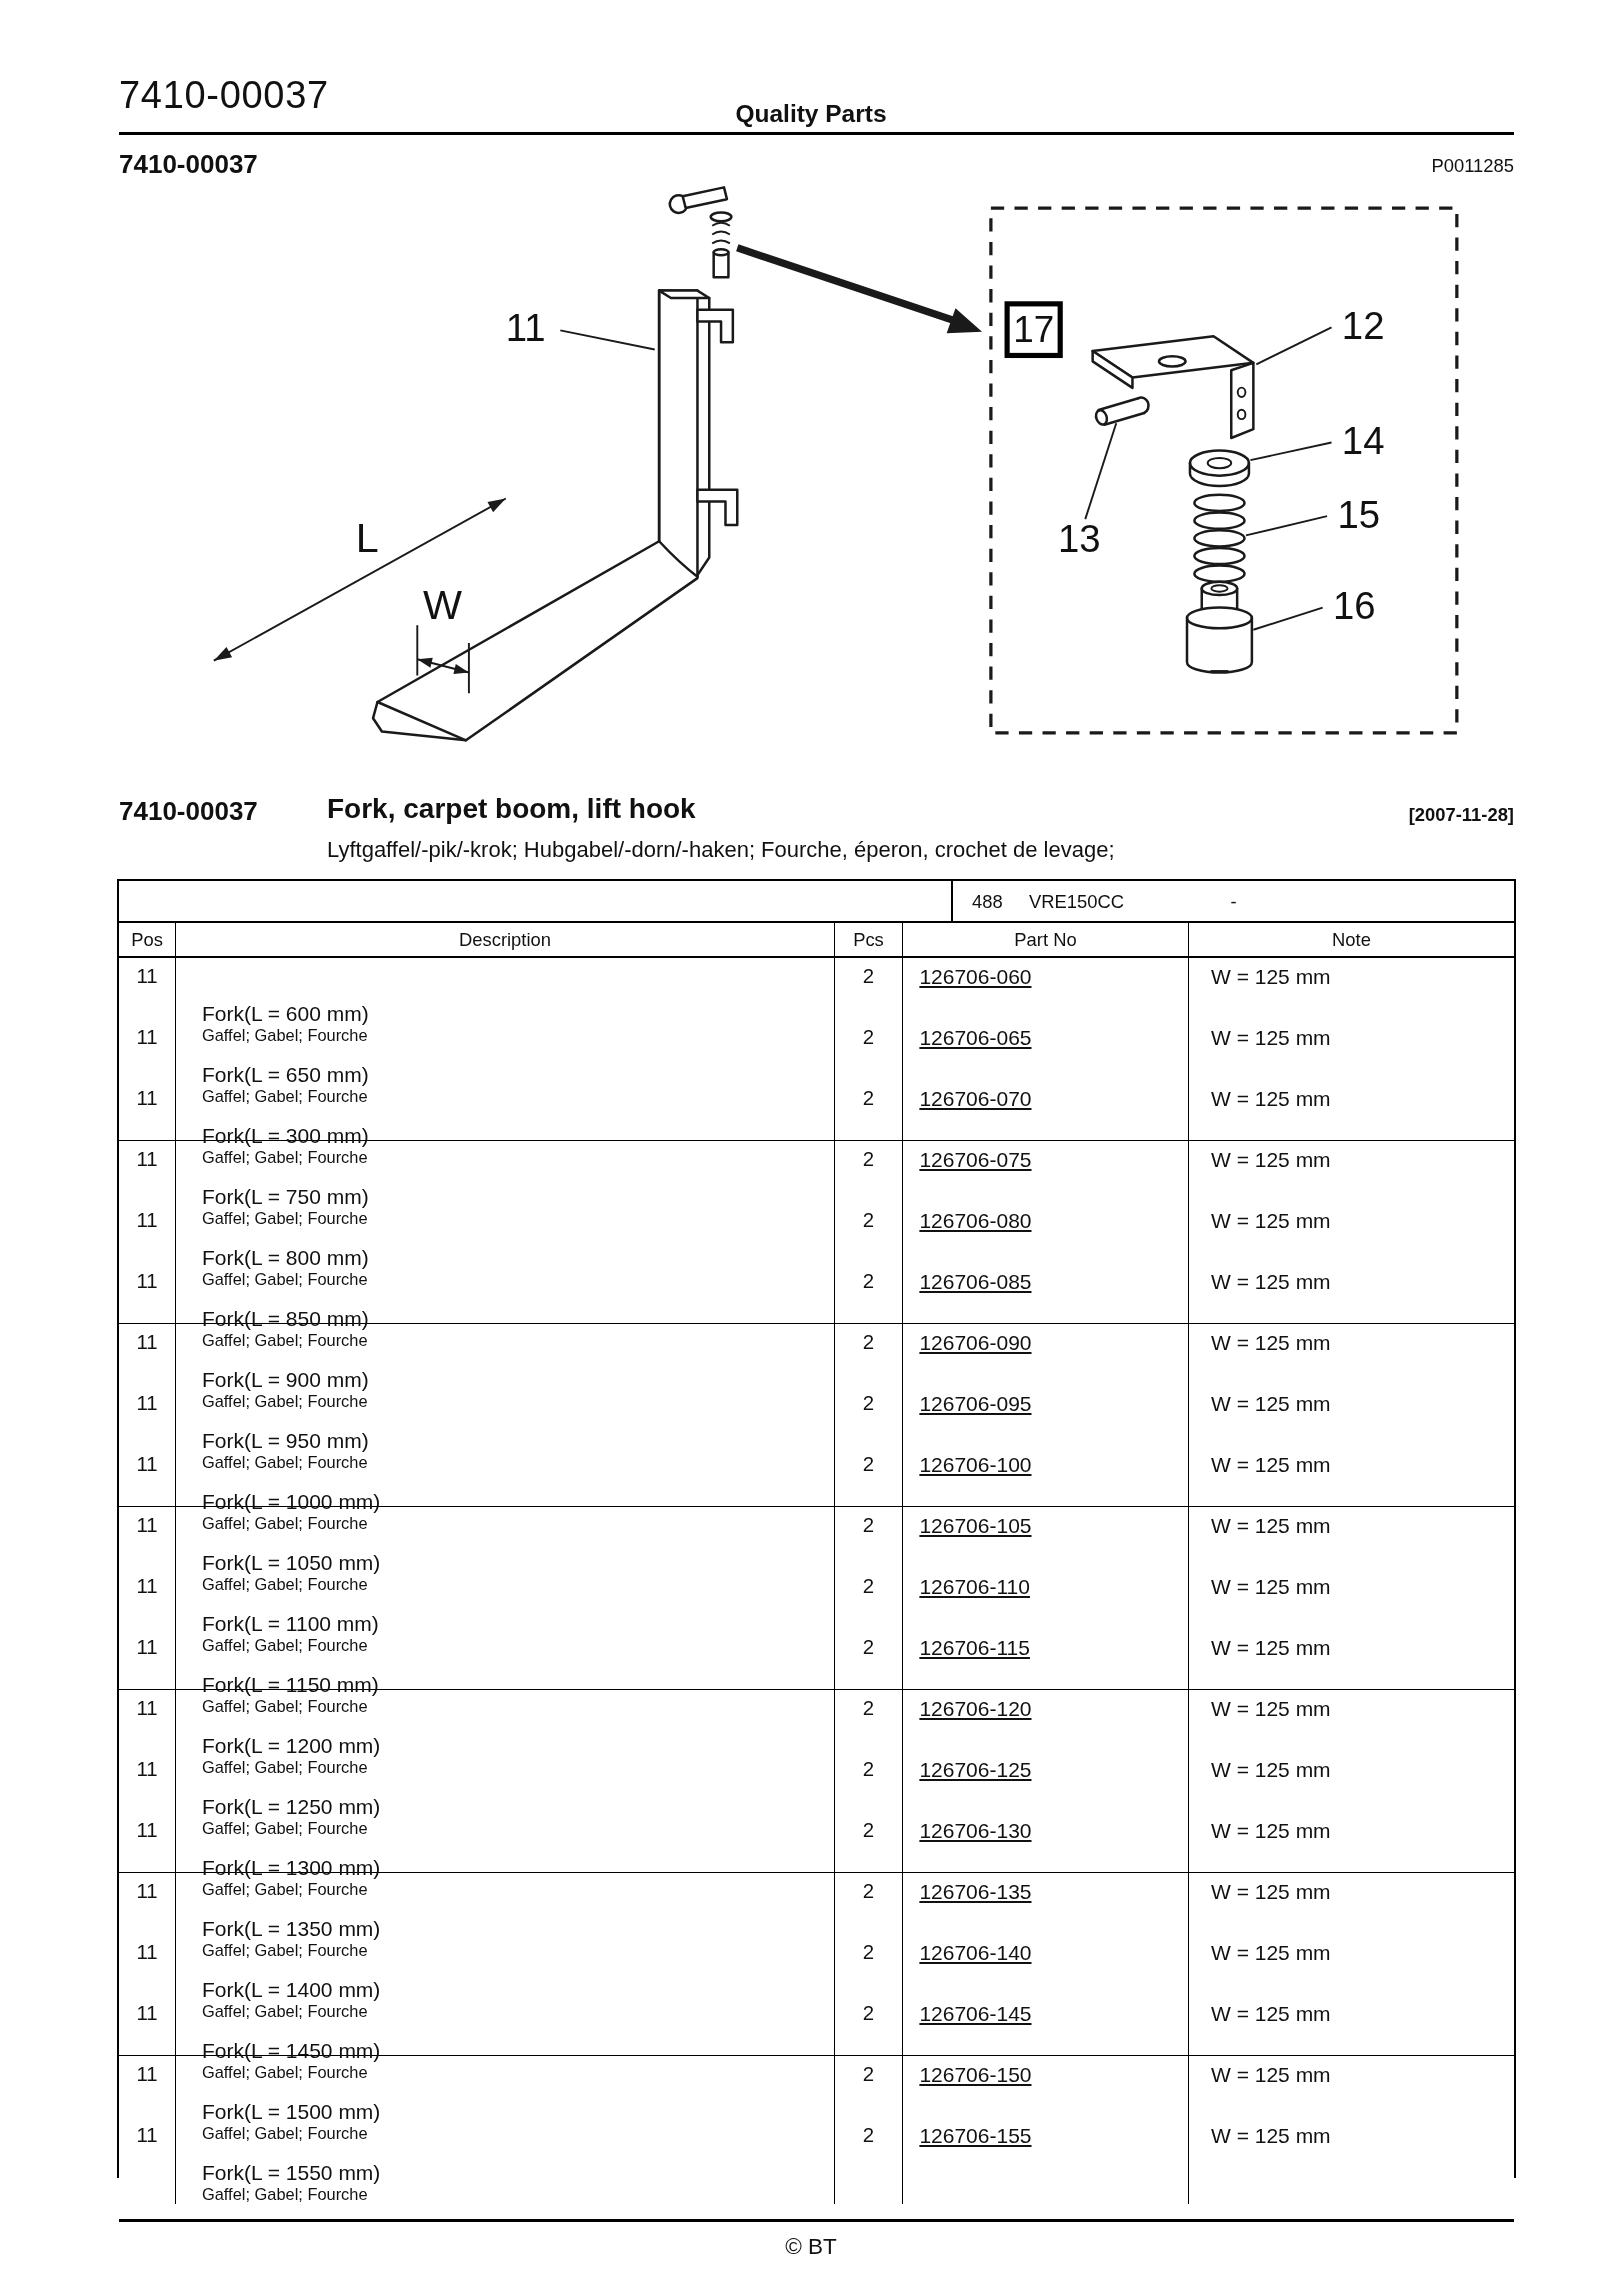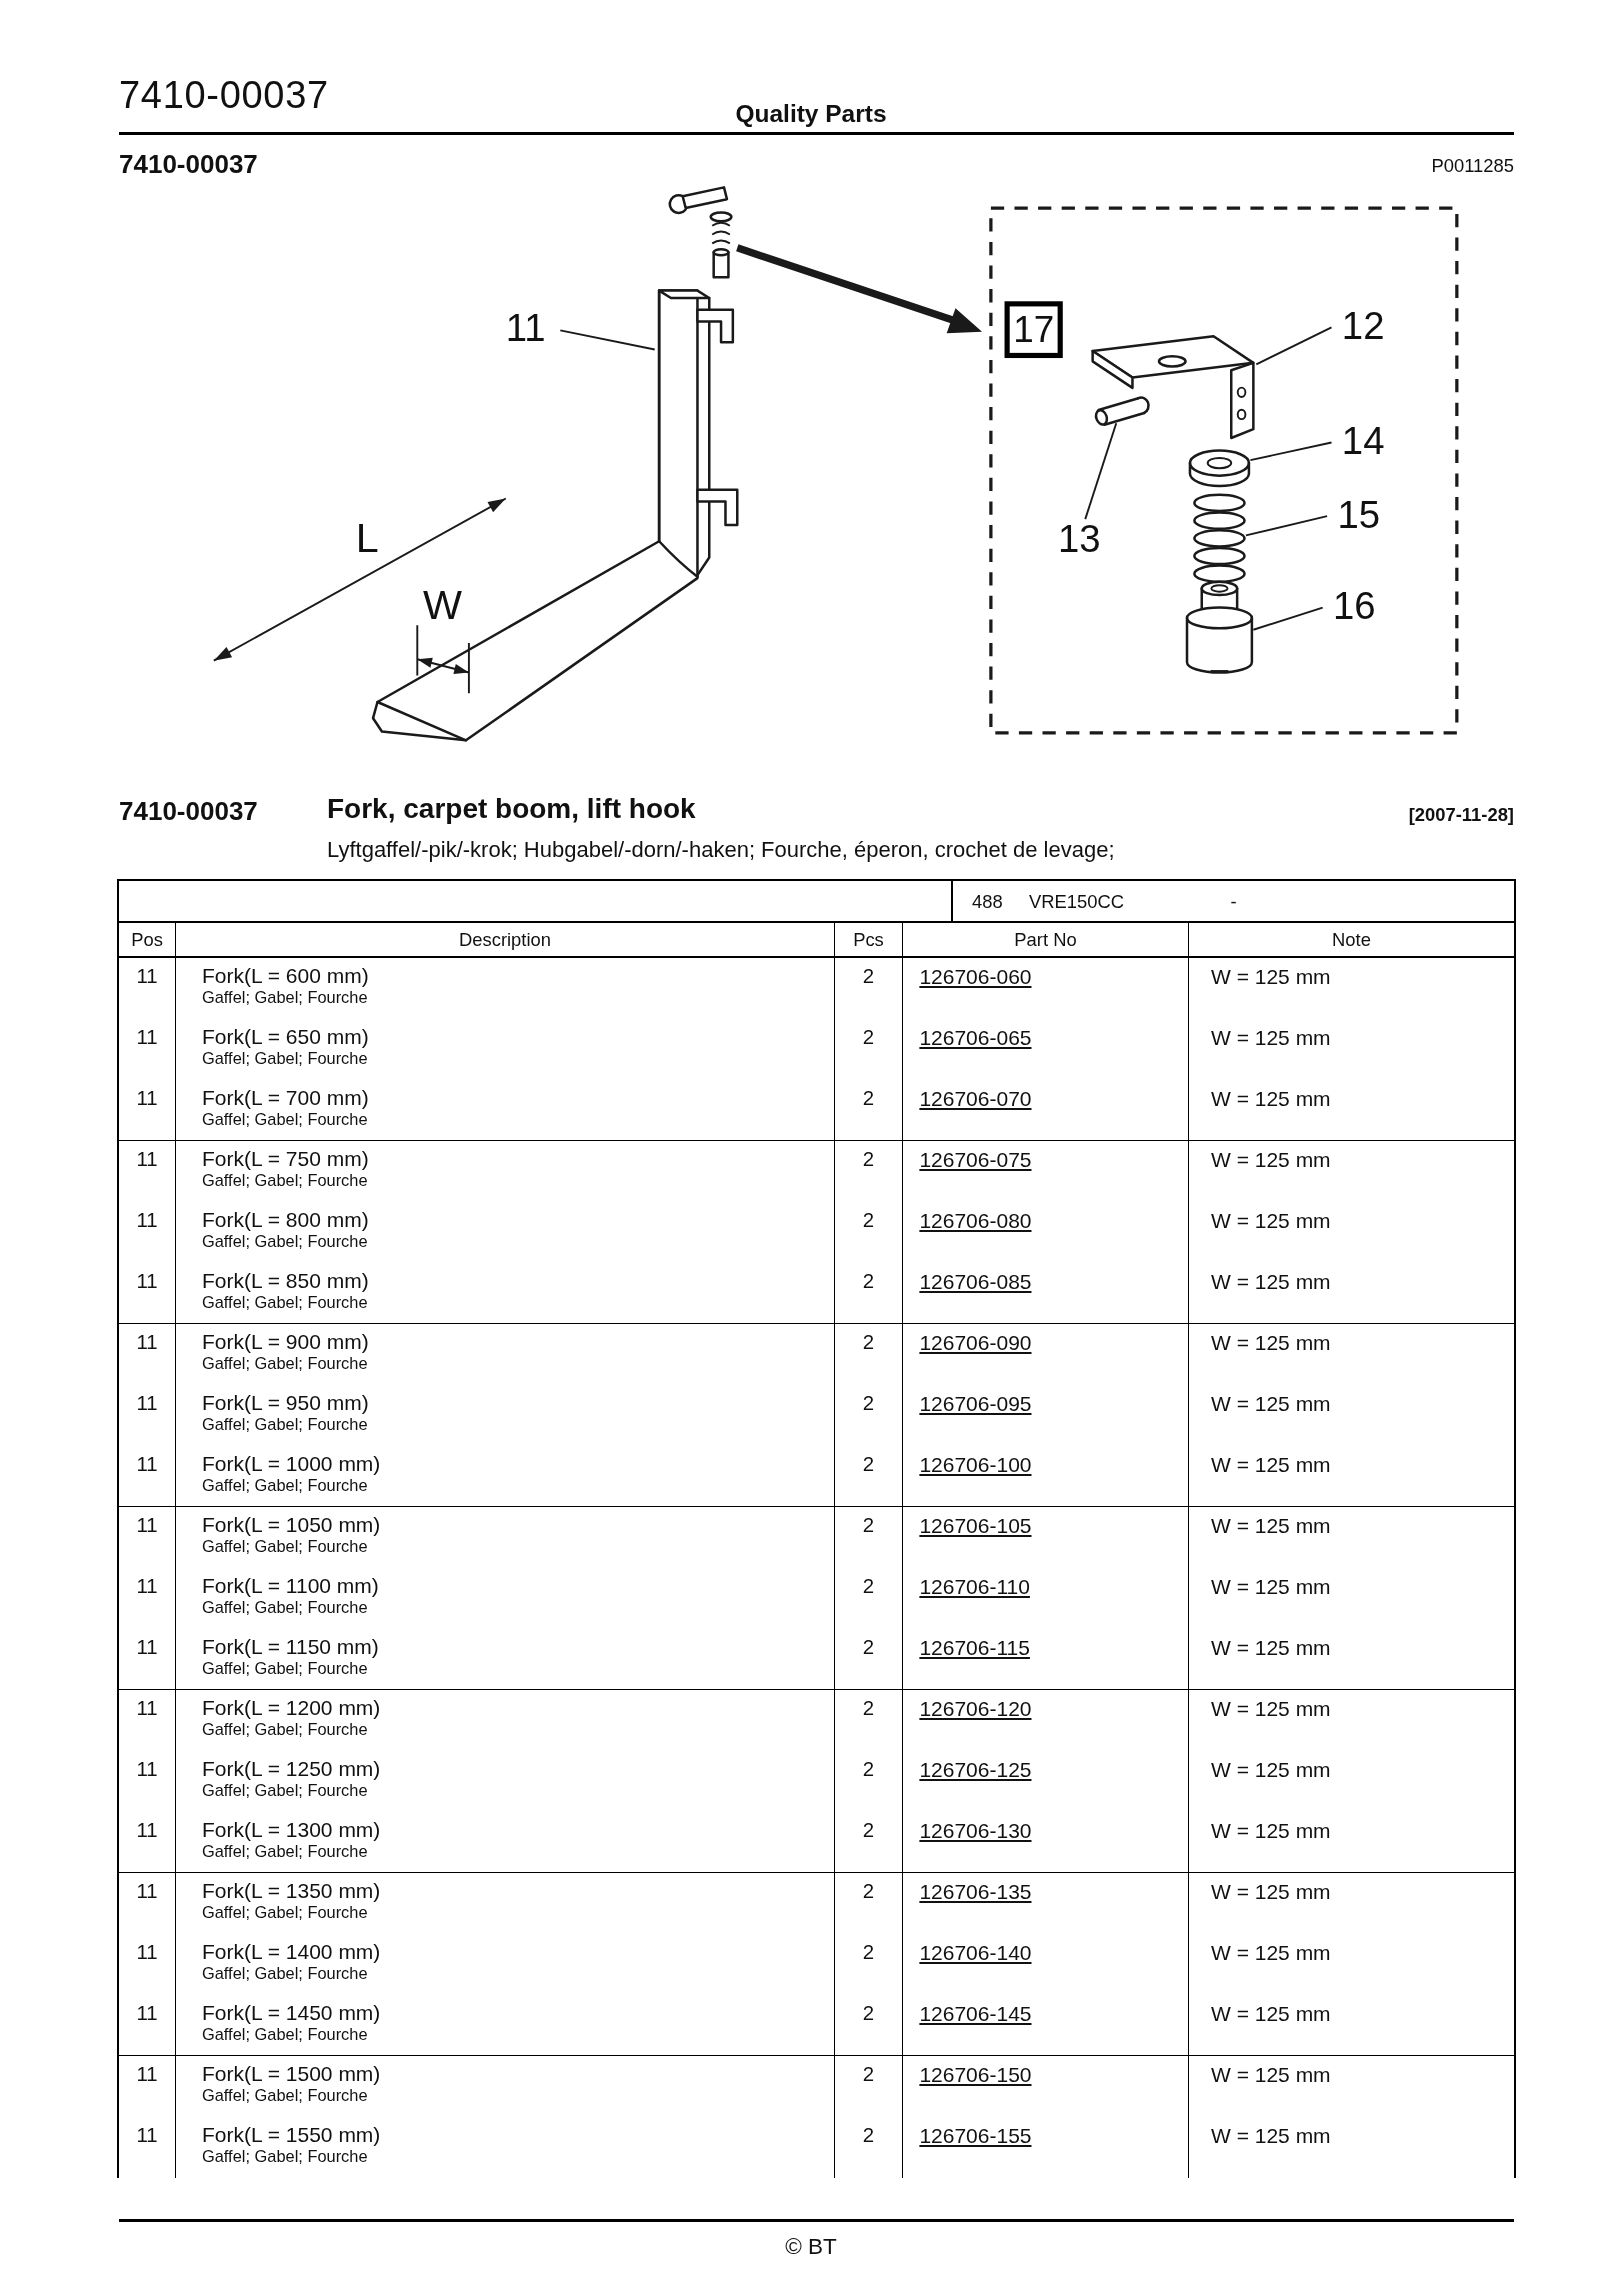--- a/index.html
+++ b/index.html
@@ -31,21 +31,21 @@
 
   .cols { display:grid; grid-template-columns:57px 659px 68px 286px 325px; width:1395px; }
   .cell { border-right:1.4px solid #000; }
   .cell:last-child { border-right:none; }
   .header-row { height:35px; border-bottom:2px solid #000; }
   .header-row .cell { display:flex; align-items:center; justify-content:center; font-size:18.4px; font-weight:400; }
   .row { height:61px; }
   .row.group-end { border-bottom:1.4px solid #000; }
   .c-pos { text-align:center; padding-top:6.8px; font-size:20.4px; }
   .c-desc { padding:6.1px 0 0 26px; }
-  .desc-main { font-size:21px; }
+  .desc-main { font-size:21px;margin-top:38px; }
   .desc-sub { font-size:16.4px; margin-top:0; }
   .c-pcs { text-align:center; padding-top:6.8px; font-size:20.4px; }
   .c-part { padding:6.8px 0 0 16.4px; font-size:21px;text-decoration:underline; }
   .c-note { padding:6.8px 0 0 22px; font-size:21px; }
 
   .rule-footer { top:2219px; height:2.7px; }
   .footer-text { left:0; right:0; top:2234px; text-align:center; font-size:22.5px; font-weight:400; }
 
   svg text { font-family:"Liberation Sans", sans-serif; fill:#111; }
   svg .ln { stroke:#1a1a1a; fill:none; stroke-width:1.7; stroke-linejoin:round; stroke-linecap:round; }
@@ -209,21 +209,21 @@
             <div class="desc-sub">Gaffel; Gabel; Fourche</div>
           </div>
           <div class="cell c-pcs">2</div>
           <div class="cell c-part">126706-065</div>
           <div class="cell c-note">W = 125 mm</div>
         </div>
 
         <div class="cols row group-end">
           <div class="cell c-pos">11</div>
           <div class="cell c-desc">
-            <div class="desc-main">Fork(L = 700 mm)</div>
+            <div class="desc-main">Fork(L = 300 mm)</div>
             <div class="desc-sub">Gaffel; Gabel; Fourche</div>
           </div>
           <div class="cell c-pcs">2</div>
           <div class="cell c-part">126706-070</div>
           <div class="cell c-note">W = 125 mm</div>
         </div>
 
         <div class="cols row">
           <div class="cell c-pos">11</div>
           <div class="cell c-desc">

